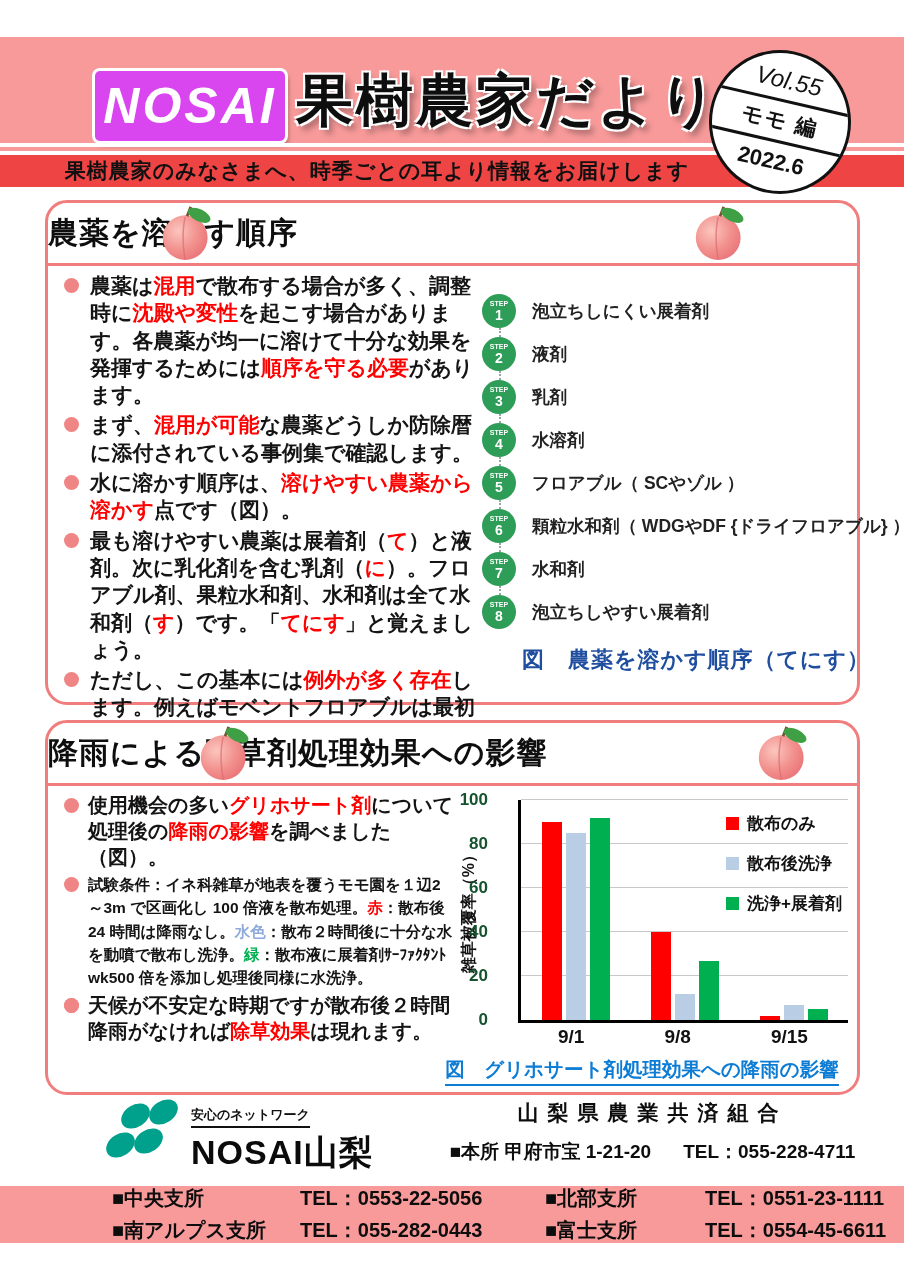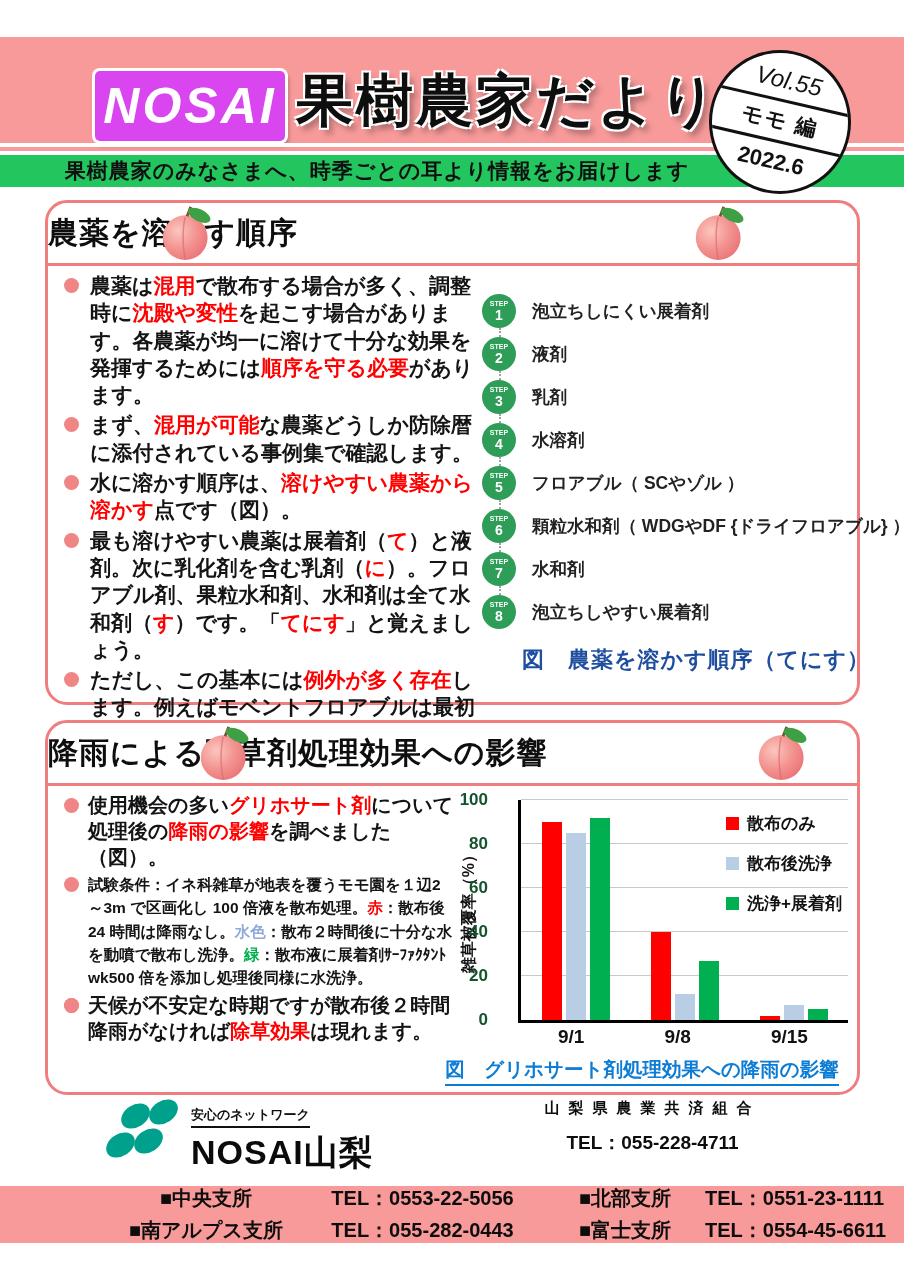--- a/index.html
+++ b/index.html
@@ -3,21 +3,21 @@
 <meta charset="utf-8">
 <style>
   html,body{margin:0;padding:0;background:#fff;}
   body{font-family:"Liberation Sans","DejaVu Sans",sans-serif;}
   .page{position:relative;width:904px;height:1280px;background:#fff;overflow:hidden;}
 
   
   .band-top{position:absolute;left:0;top:37px;width:904px;height:150px;background:#F89A9A;}
   .wline{position:absolute;left:0;width:904px;height:3.5px;background:#fff;}
   .w1{top:106px}.w2{top:114px}
-  .band-sub{position:absolute;left:0;top:118px;width:904px;height:32px;background:#22c55e;
+  .band-sub{position:absolute;left:0;top:118px;width:904px;height:32px;background:#ef4444;
             display:flex;align-items:center;justify-content:center;}
   .band-sub span{font-size:21px;font-weight:bold;color:#101010;letter-spacing:1px;margin-right:150px;}
   .nosai-logo{position:absolute;left:95px;top:34px;width:190px;height:70px;background:#d946ef;
               border-radius:5px;display:flex;align-items:center;justify-content:center;
               color:#fff;font-size:50px;font-weight:bold;font-style:italic;letter-spacing:3px;
               box-shadow:0 0 0 3px #fff,3px 4px 5px rgba(0,0,0,.35);}
   .main-title{position:absolute;left:296px;top:26px;font-size:57px;font-weight:bold;color:#0e0e0e;
               letter-spacing:3px;white-space:nowrap;
               text-shadow:-2px -2px 0 #fff,2px -2px 0 #fff,-2px 2px 0 #fff,2px 2px 0 #fff,5px 6px 6px rgba(0,0,0,.35);}
   .badge{position:absolute;left:709px;top:13px;width:136px;height:138px;background:#fff;
@@ -91,24 +91,24 @@
   
   .footer-white{position:absolute;left:0;top:1095px;width:904px;height:91px;}
   .logo-block{position:absolute;left:105px;top:6px;display:flex;}
   .leaves{position:relative;width:80px;height:62px;margin-right:6px;}
   .leaf{position:absolute;width:31px;height:22px;border-radius:50%;background:#00A18C;transform:rotate(-33deg);}
   .lf1{left:15px;top:4px}.lf2{left:43px;top:0px}.lf3{left:0px;top:33px}.lf4{left:28px;top:29px}
   .logo-text{display:flex;flex-direction:column;}
   .tagline{font-size:13px;font-weight:bold;color:#111;border-bottom:2px solid #111;padding-bottom:2px;width:fit-content;margin-top:5px;}
   .nosai-name{font-size:34px;font-weight:bold;color:#0b0b0b;letter-spacing:1px;margin-top:2px;white-space:nowrap;}
   .org-block{position:absolute;left:430px;top:4px;width:445px;text-align:center;}
-  .org-name{font-size:15px;font-weight:bold;color:#0d0d0d;letter-spacing:9px;white-space:nowrap;}
+  .org-name{font-size:21px;font-weight:bold;color:#0d0d0d;letter-spacing:9px;white-space:nowrap;}
   .head-row{display:flex;justify-content:center;gap:32px;margin-top:12px;font-size:19px;font-weight:bold;color:#0d0d0d;white-space:nowrap;}
   .footer-band{position:absolute;left:0;top:1186px;width:904px;height:57px;background:#F89A9A;
-               display:flex;flex-direction:column;justify-content:center;gap:5px;padding-left:112px;box-sizing:border-box;text-align:center;}
+               display:flex;flex-direction:column;justify-content:center;gap:5px;padding-left:112px;box-sizing:border-box;}
   .branch-row{display:flex;font-size:20px;font-weight:bold;color:#0d0d0d;white-space:nowrap;}
   .branch-row .bl1{width:188px;}
   .branch-row .bt1{width:245px;}
   .branch-row .bl2{width:160px;}
 </style>
 </head>
 <body>
 
 <svg width="0" height="0" style="position:absolute" aria-hidden="true">
   <defs>
@@ -330,20 +330,21 @@
           <div class="leaf lf4"></div>
       </div>
       <div class="logo-text">
         <div class="tagline">安心のネットワーク</div>
         <div class="nosai-name">NOSAI山梨</div>
       </div>
     </div>
     <div class="org-block">
       <div class="org-name">山梨県農業共済組合</div>
       <div class="head-row">
+        <span>■本所 甲府市宝 1-21-20</span>
         <span>TEL：055-228-4711</span>
       </div>
     </div>
   </div>
   <div class="footer-band">
       <div class="branch-row">
         <span class="bl1">■中央支所</span>
         <span class="bt1">TEL：0553-22-5056</span>
         <span class="bl2">■北部支所</span>
         <span class="bt2">TEL：0551-23-1111</span>

